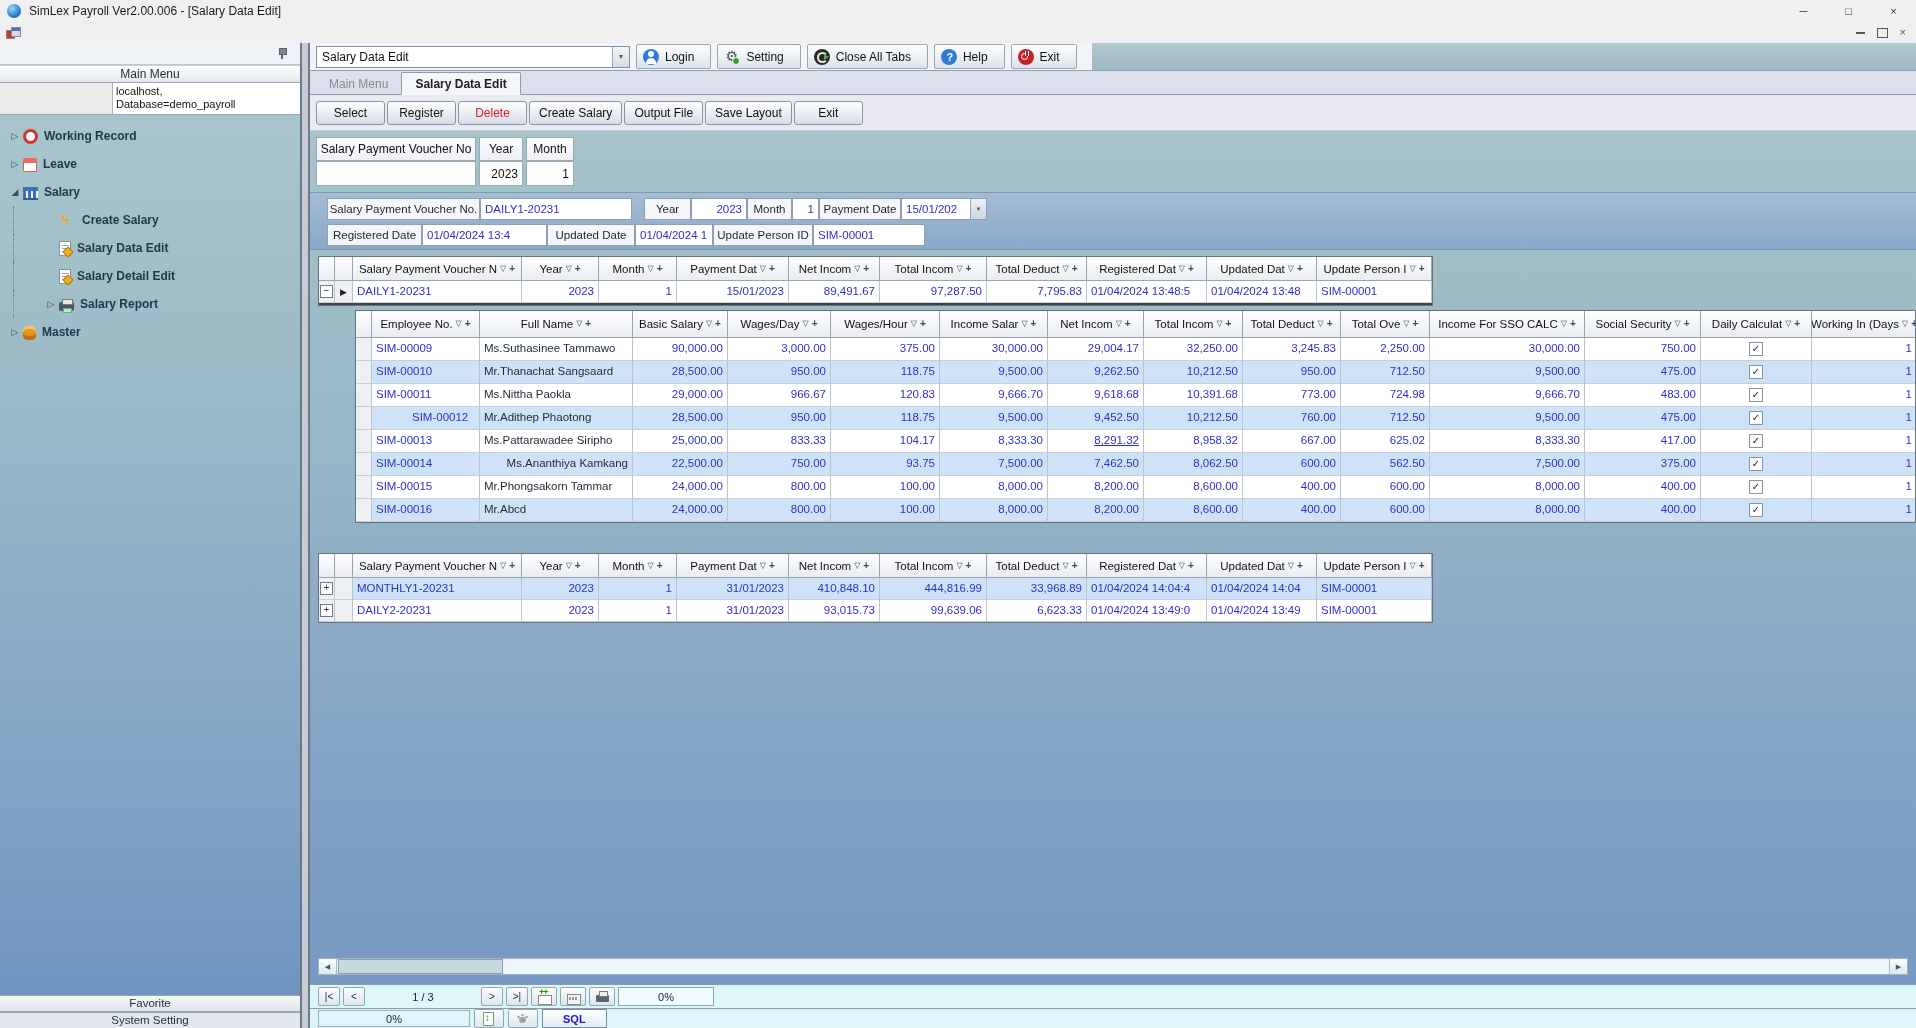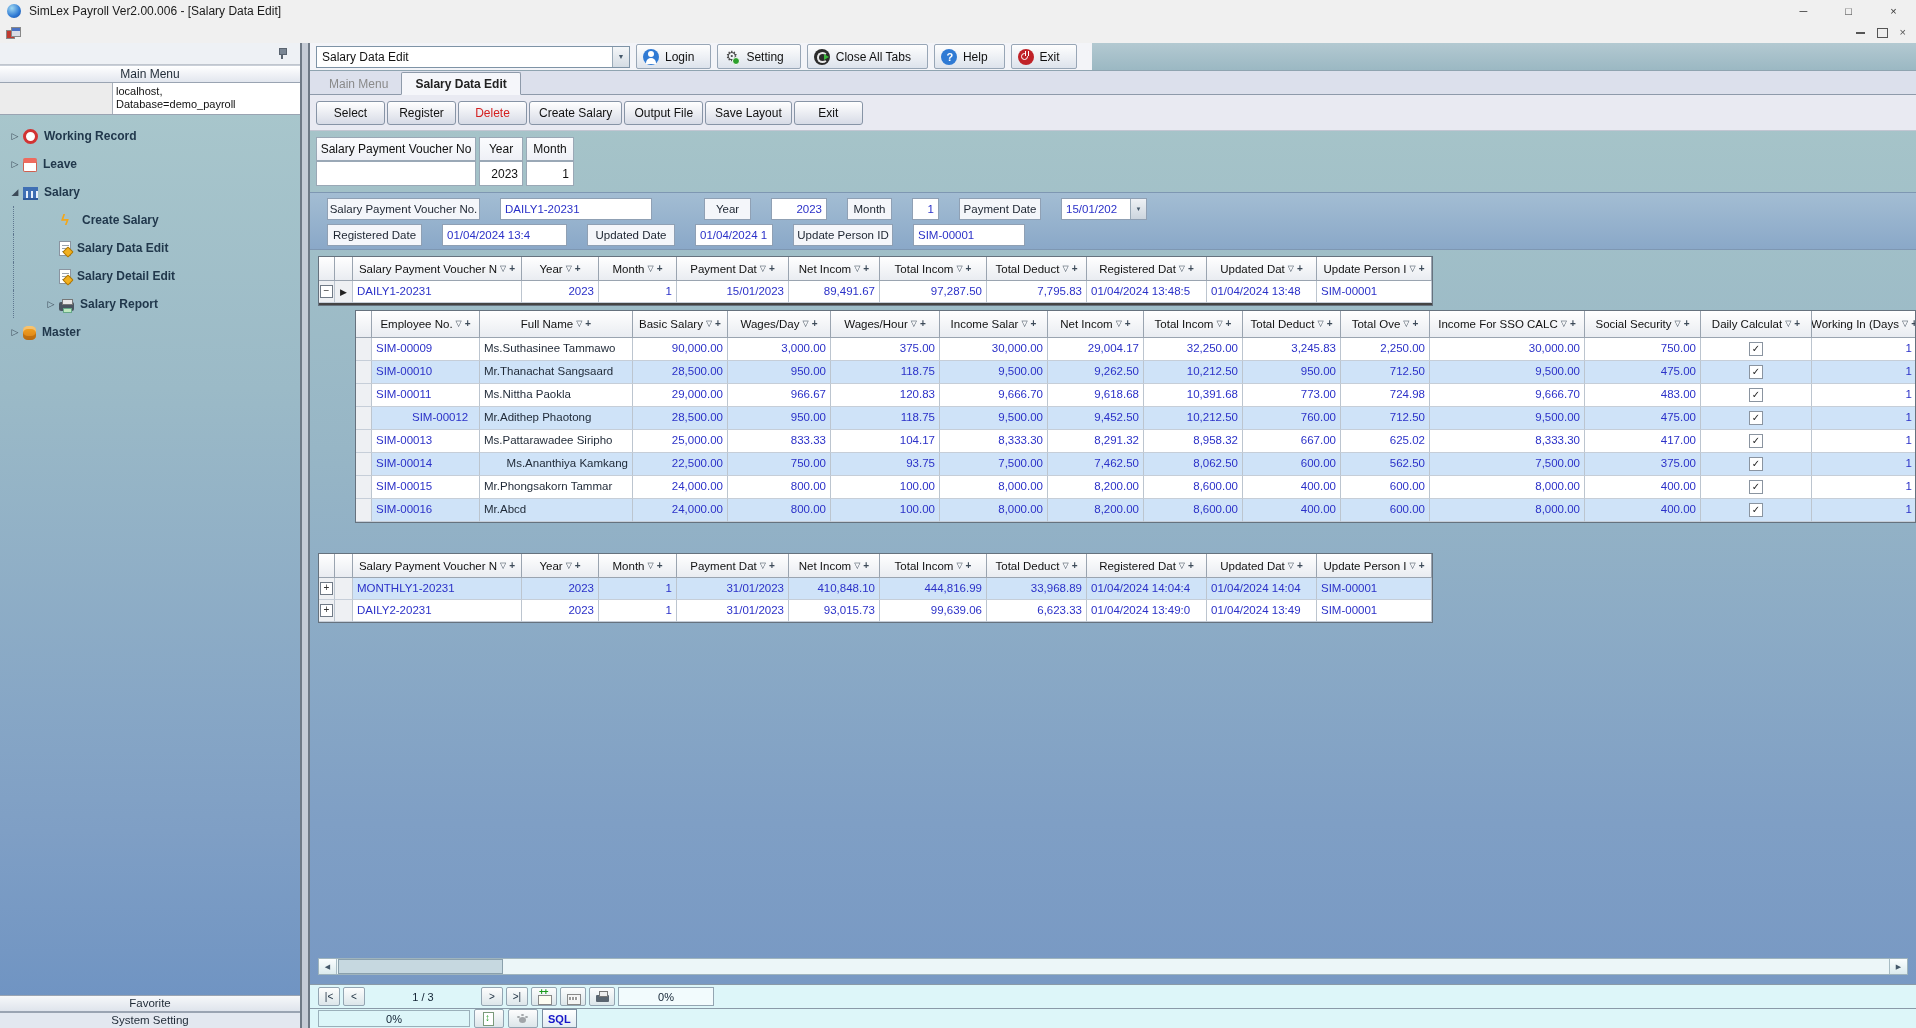--- a/index.html
+++ b/index.html
@@ -113,21 +113,21 @@
   .search-row{position:absolute;left:6px;display:flex;gap:3px;}
   .shead{background:linear-gradient(#fbfcfe,#eef0f6);border:1px solid #9aa8b6;height:24px;display:flex;align-items:center;
          justify-content:center;font-size:12px;color:#111;box-sizing:border-box;}
   .sval{background:#fff;border:1px solid #9aa8b6;height:25px;display:flex;align-items:center;font-size:12px;color:#111;
         box-sizing:border-box;padding:0 4px;}
   .sval.r{justify-content:flex-end;}
   .w160{width:160px}.w44{width:44px}.w48{width:48px}
   
   .detail-panel{position:absolute;left:0;top:97px;width:100%;height:58px;
                 background:linear-gradient(180deg,#a3bdd3,#8aa8c8);border-top:1px solid #7e97b2;border-bottom:1px solid #7e97b2;box-sizing:border-box;}
-  .fp-row{position:absolute;left:17px;display:flex;gap:20px;height:22px;}
+  .fp-row{position:absolute;left:17px;display:flex;gap:0;height:22px;}
   .flabel{background:#f4f6fa;border:1px solid #8fa0b4;font-size:11.5px;color:#1c2430;display:flex;align-items:center;
           justify-content:center;box-sizing:border-box;white-space:nowrap;overflow:hidden;}
   .fvalue{background:#fff;border:1px solid #8fa0b4;font-size:11.5px;color:#2b31c8;display:flex;align-items:center;
           box-sizing:border-box;padding:0 4px;white-space:nowrap;overflow:hidden;}
   .fvalue.r{justify-content:flex-end;}
   .fvalue .ddbtn{margin-left:auto;margin-right:-4px;width:15px;height:100%;background:linear-gradient(#eef1f5,#ccd5de);
           border-left:1px solid #9aaab8;display:flex;align-items:center;justify-content:center;font-size:6px;color:#45586a;}
   .spacer{width:12px;}
   
   .grid{position:absolute;border:1px solid #66727e;background:#fff;overflow:hidden;box-sizing:border-box;}
@@ -175,21 +175,21 @@
          display:flex;align-items:center;justify-content:center;box-sizing:border-box;}
   .statusbar{position:absolute;left:0;top:913px;width:100%;height:20px;background:#ddf6f9;border-top:1px solid #8a9aa8;
              display:flex;align-items:center;gap:4px;padding-left:8px;box-sizing:border-box;}
   .sprog{width:150px;height:15px;border:1px solid #9ab0ba;font-size:11px;color:#123;display:flex;align-items:center;justify-content:center;}
   .sbtn{height:17px;min-width:28px;background:linear-gradient(#fdfdfd,#dce6ea);border:1px solid #93a5b2;border-radius:2px;
         display:flex;align-items:center;justify-content:center;position:relative;}
   .st-refresh::before{content:"";position:absolute;left:8px;top:2px;width:9px;height:12px;background:#fff;border:1px solid #7a9a7a;}
   .st-refresh::after{content:"\2195";position:absolute;left:10px;top:2px;font-size:10px;font-weight:bold;color:#1a9a1a;}
   .st-paw::before{content:"";position:absolute;left:10px;top:7px;width:7px;height:6px;border-radius:50%;background:#a0a4a8;
         box-shadow:-4px -3px 0 -2px #a0a4a8,0px -5px 0 -2px #a0a4a8,4px -3px 0 -2px #a0a4a8;}
-  .sql-btn{height:17px;padding:0 5px;background:linear-gradient(#ffffff,#e2ecf2);border:1px solid #7a8ea0;
+  .sql-btn{height:17px;padding:0 20px;background:linear-gradient(#ffffff,#e2ecf2);border:1px solid #7a8ea0;
            font-size:11px;font-weight:bold;color:#1616c8;display:flex;align-items:center;}
 </style>
 </head>
 <body>
 
 <div id="titlebar">
   <span class="app-icon"></span>
   <span class="title">SimLex Payroll Ver2.00.006 - [Salary Data Edit]</span>
   <div class="wbtns">
     <span class="wbtn">─</span>
@@ -578,21 +578,21 @@
             <div class="gc r" style="width: 105px;">1</div>
           </div>
           <div class="grow">
             <div class="gc cw16 ind"></div>
             <div class="gc l" style="width: 108px;">SIM-00013</div>
             <div class="gc l dark" style="width: 153px;">Ms.Pattarawadee Siripho</div>
             <div class="gc r" style="width: 95px;">25,000.00</div>
             <div class="gc r" style="width: 103px;">833.33</div>
             <div class="gc r" style="width: 109px;">104.17</div>
             <div class="gc r" style="width: 108px;">8,333.30</div>
-            <div class="gc r" style="width: 96px;">8,291.32</div>
+            <div class="gc r" style="width: 96px; text-decoration: underline;">8,291.32</div>
             <div class="gc r" style="width: 99px;">8,958.32</div>
             <div class="gc r" style="width: 98px;">667.00</div>
             <div class="gc r" style="width: 89px;">625.02</div>
             <div class="gc r" style="width: 155px;">8,333.30</div>
             <div class="gc r" style="width: 116px;">417.00</div>
             <div class="gc c" style="width: 111px;">
               <span class="cbx">✓</span>
             </div>
             <div class="gc r" style="width: 105px;">1</div>
           </div>

